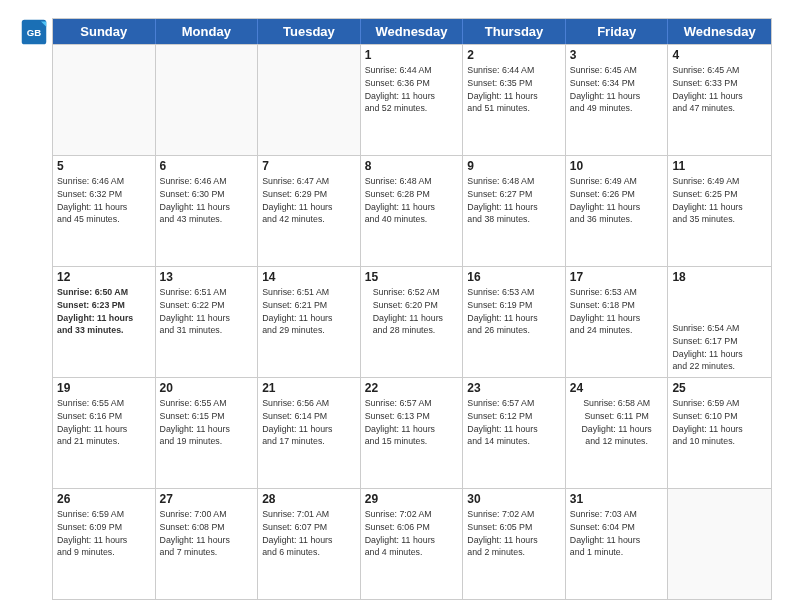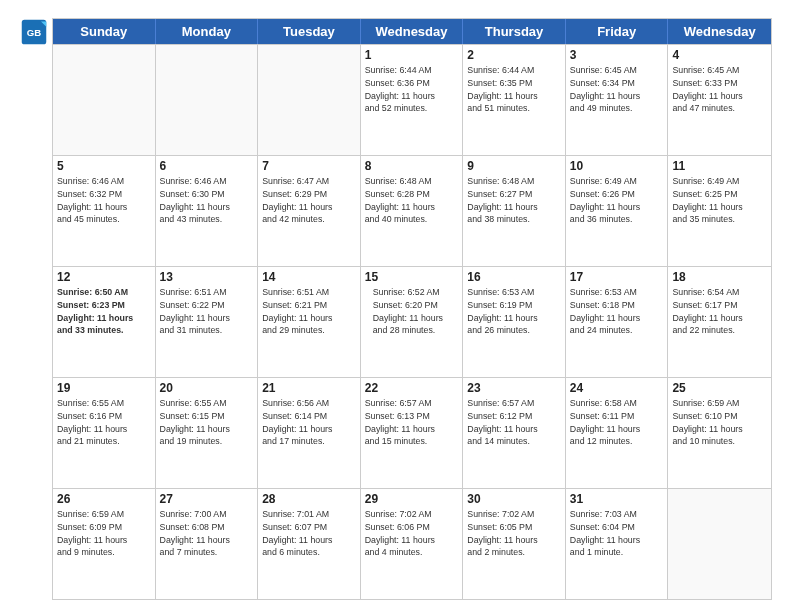--- a/index.html
+++ b/index.html
@@ -262,21 +262,21 @@
           </div>
           <div class="cal-cell">
             <div class="cell-day">17</div>
             <div class="cell-info" style="white-space: pre-line;">Sunrise: 6:53 AM
 Sunset: 6:18 PM
 Daylight: 11 hours
 and 24 minutes.</div>
           </div>
           <div class="cal-cell">
             <div class="cell-day">18</div>
-            <div class="cell-info" style="white-space: pre-line;">Sunrise: 6:54 AM
+            <div class="cell-info" style="white-space: pre-line; margin-top: 36px;">Sunrise: 6:54 AM
 Sunset: 6:17 PM
 Daylight: 11 hours
 and 22 minutes.</div>
           </div>
         </div>
         <div class="cal-row">
           <div class="cal-cell">
             <div class="cell-day">19</div>
             <div class="cell-info" style="white-space: pre-line;">Sunrise: 6:55 AM
 Sunset: 6:16 PM
@@ -306,21 +306,21 @@
           </div>
           <div class="cal-cell">
             <div class="cell-day">23</div>
             <div class="cell-info" style="white-space: pre-line;">Sunrise: 6:57 AM
 Sunset: 6:12 PM
 Daylight: 11 hours
 and 14 minutes.</div>
           </div>
           <div class="cal-cell">
             <div class="cell-day">24</div>
-            <div class="cell-info" style="white-space: pre-line;">Sunrise: 6:58 AM
+            <div class="cell-info" style="white-space: pre-line; text-align: center;">Sunrise: 6:58 AM
 Sunset: 6:11 PM
 Daylight: 11 hours
 and 12 minutes.</div>
           </div>
           <div class="cal-cell">
             <div class="cell-day">25</div>
             <div class="cell-info" style="white-space: pre-line;">Sunrise: 6:59 AM
 Sunset: 6:10 PM
 Daylight: 11 hours
 and 10 minutes.</div>

